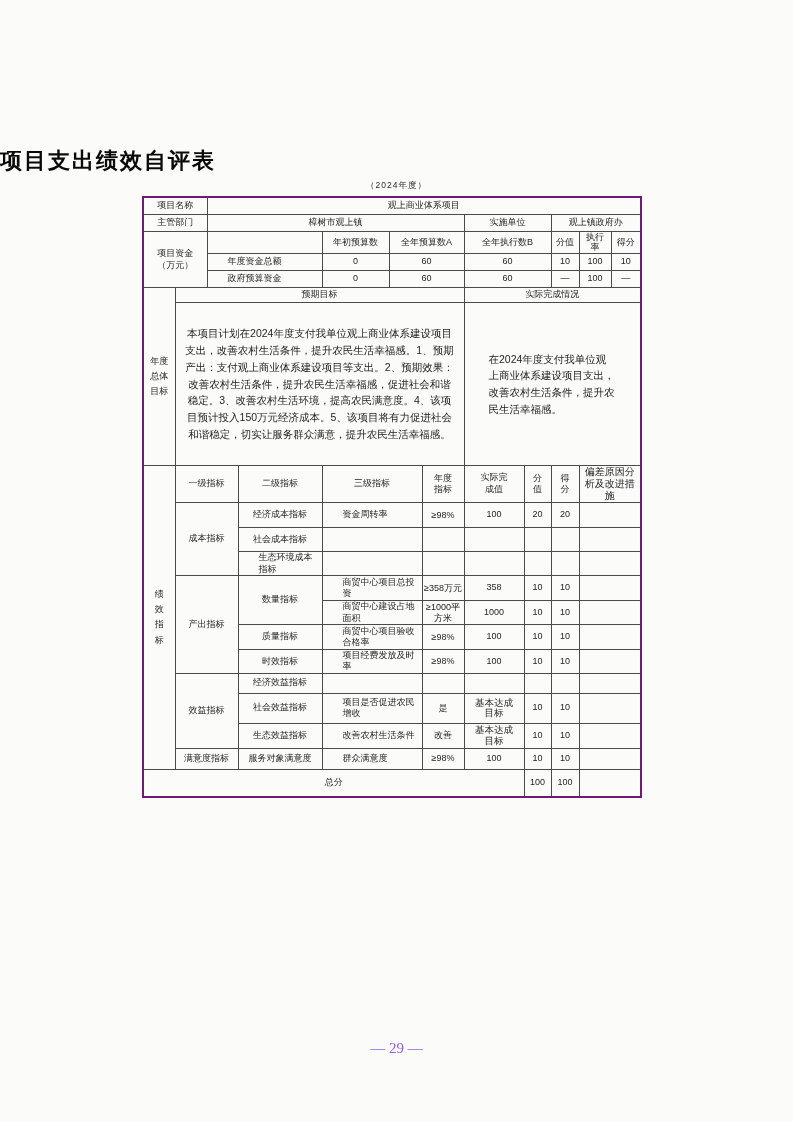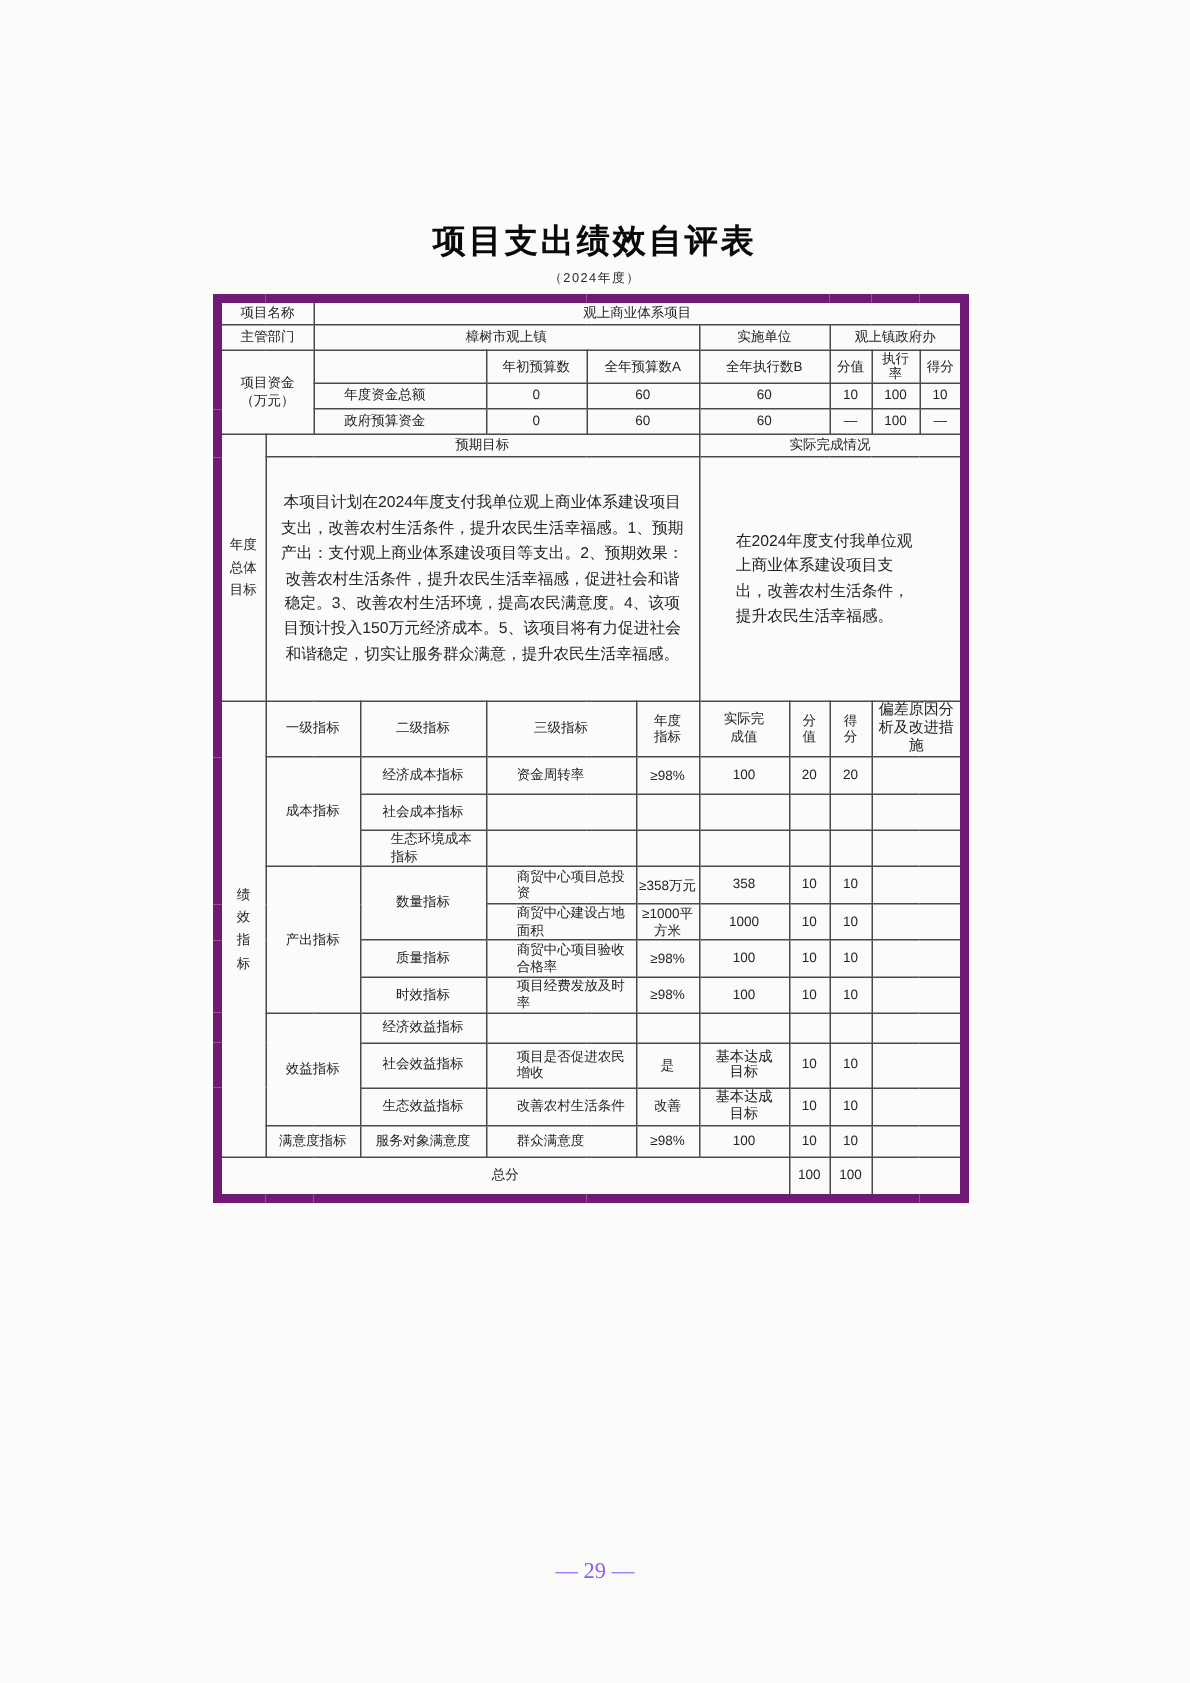--- a/index.html
+++ b/index.html
@@ -6,32 +6,32 @@
   .page{
     position:relative;
     width:793px;height:1122px;
     background:#fbfbfa;
     font-family:"Liberation Sans","DejaVu Sans",sans-serif;
     color:#222;
     overflow:hidden;
   }
   .doc-title{
     position:absolute;top:146px;left:0;width:100%;
-    text-align:center;font-size:22px;font-weight:bold;
+    font-size:22px;font-weight:bold;
     letter-spacing:2px;color:#0a0a0a;
   }
   .doc-subtitle{
     position:absolute;top:180px;left:0;width:100%;
     text-align:center;font-size:8.5px;color:#2a2a2a;letter-spacing:1px;
   }
   table.main{
     position:absolute;left:142px;top:196px;
     border-collapse:collapse;table-layout:fixed;
     width:498px;
-    border:6px solid #701a75;
+    border:2px solid #701a75;
   }
   td{
     border:1px solid #4a4a4a;
     font-size:9px;line-height:1.25;
     text-align:center;vertical-align:middle;
     padding:0 1px;overflow:hidden;
     color:#242424;
     word-break:break-all;
   }
   .left{text-align:left;padding-left:20px;}

